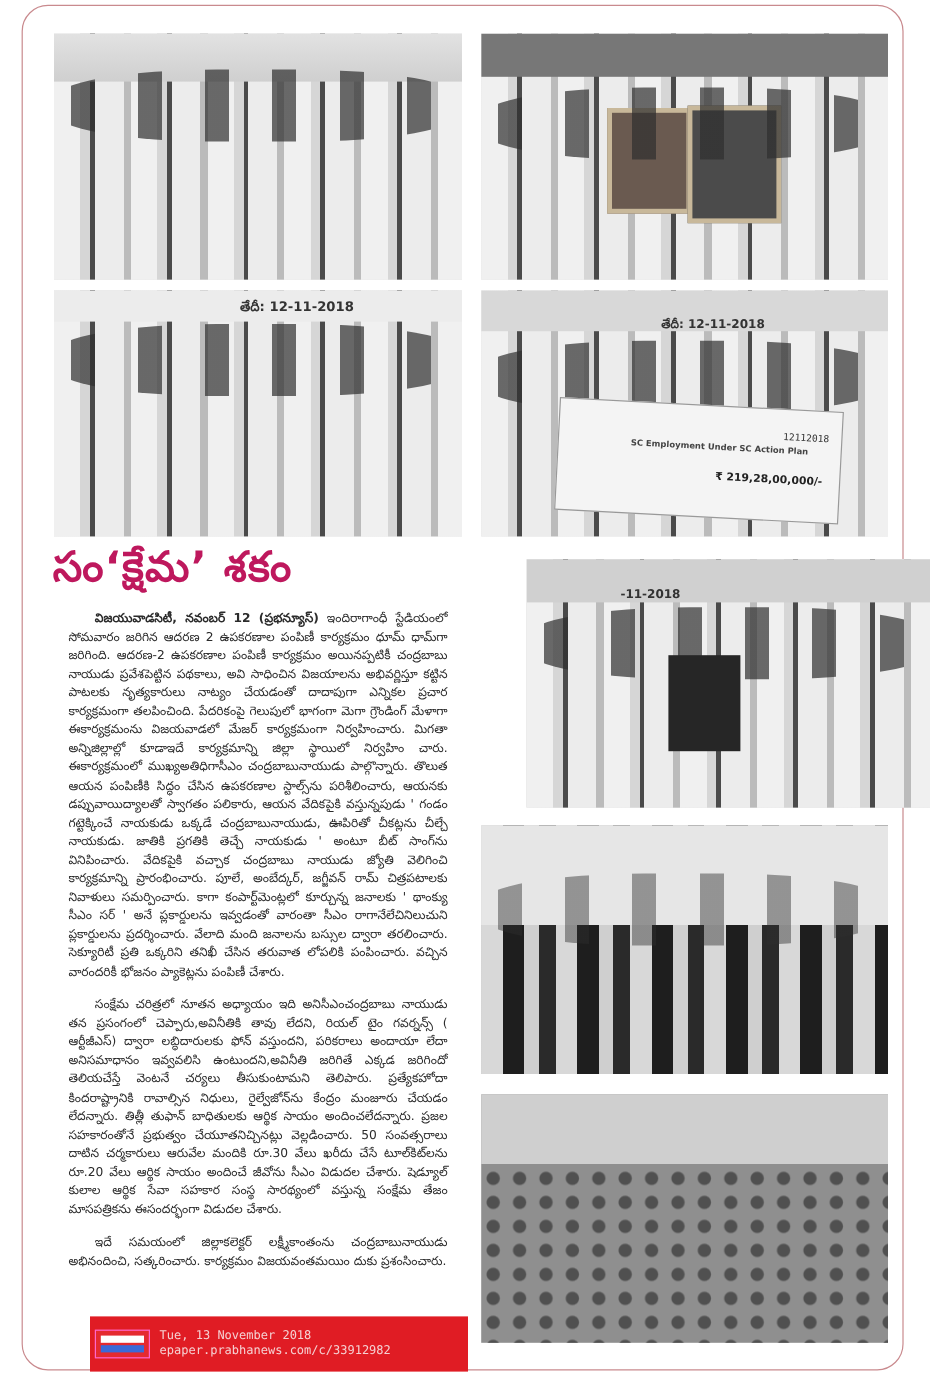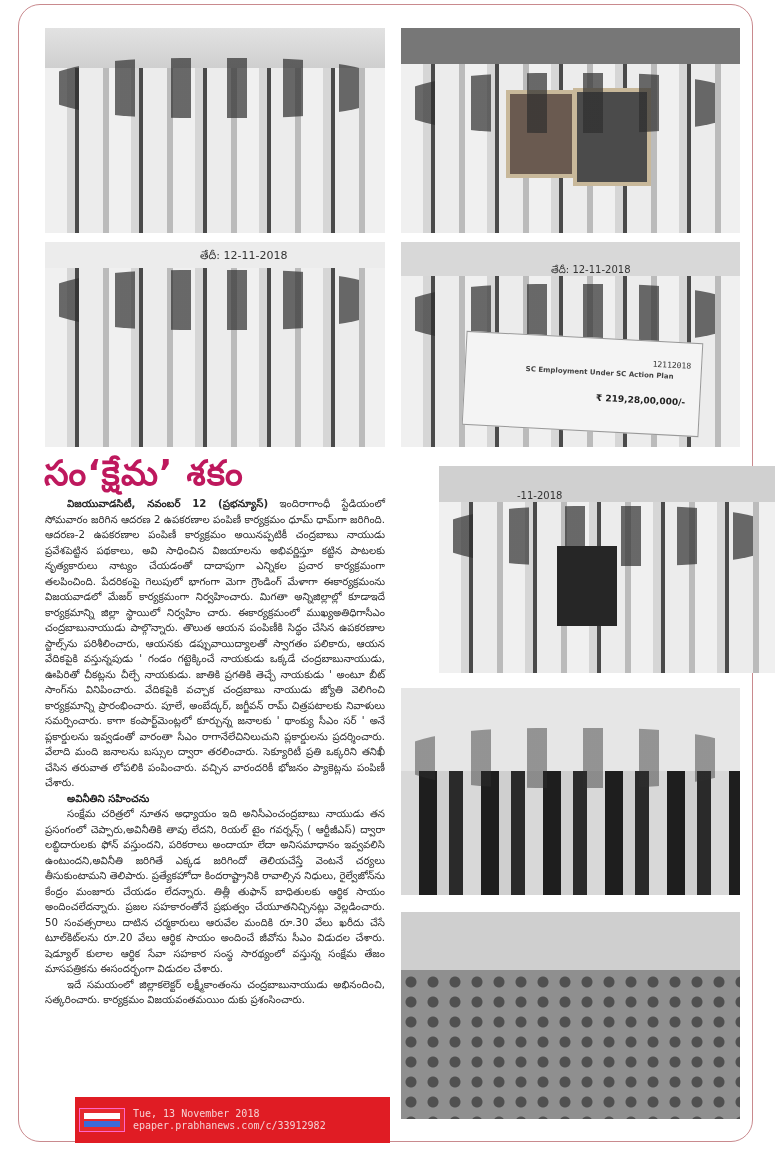--- a/index.html
+++ b/index.html
@@ -4,21 +4,21 @@
 <style>
   html, body { margin:0; padding:0; background:#ffffff; }
   body { width:775px; height:1162px; position:relative; overflow:hidden;
          font-family:"DejaVu Sans", sans-serif; color:#222; }
   .frame { position:absolute; left:18px; top:4px; width:735px; height:1138px;
            border:1.5px solid #c98a8e; border-radius:22px; box-sizing:border-box; }
   .photo { position:absolute; overflow:hidden; background:#9a9a9a; }
   .photo .caption-strip { position:absolute; left:0; right:0; top:0; height:22px;
         background:linear-gradient(#d9d9d9,#c8c8c8); }
   .photo .date-tag { position:absolute; font-family:"DejaVu Sans", sans-serif;
-        font-weight:normal; font-size:11px; color:#333; }
+        font-weight:bold; font-size:11px; color:#333; }
   .people { background:
       repeating-linear-gradient(90deg,#f0f0f0 0 22px,#d6d6d6 22px 30px,#4a4a4a 30px 34px,#ececec 34px 58px,#bbbbbb 58px 64px),
       #dcdcdc; }
   .heads { position:absolute; left:0; right:0; height:60px;
       background:repeating-linear-gradient(90deg,transparent 0 14px,#2e2e2e 14px 34px,transparent 34px 56px); opacity:.7; border-radius:40%; }
   .dancers { background:
       linear-gradient(#e6e6e6 0 40%,transparent 40%),
       repeating-linear-gradient(90deg,#d8d8d8 0 18px,#1e1e1e 18px 36px,#cfcfcf 36px 48px,#2a2a2a 48px 62px),
       #bfbfbf; }
   .audience { background:
@@ -28,21 +28,21 @@
   .cheque { position:absolute; left:63px; top:95px; width:235px; height:92px;
       background:#f4f4f4; border:1px solid #999; transform:rotate(3deg); }
   .cheque .amt { position:absolute; right:14px; top:54px; font-size:9px; font-weight:bold; color:#222; }
   .cheque .no { position:absolute; right:10px; top:18px; font-size:8px; font-family:"DejaVu Sans Mono", monospace; color:#333; }
   .cheque .line { position:absolute; left:60px; top:30px; font-size:7px; font-weight:bold; color:#444; }
 
   .headline { position:absolute; left:44px; top:453px; font-size:35px; font-weight:bold;
       color:#be185d; letter-spacing:1px; line-height:40px; }
   .article { position:absolute; left:45px; top:496px; width:340px;
       font-size:10.2px; line-height:15.5px; color:#2b2b2b; text-align:justify; }
-  .article p { margin:0; text-indent:22px; }
+  .article p { margin:12px; text-indent:22px; }
   .article .sub { font-weight:bold; text-indent:22px; margin:0; color:#222; }
   .article .lead { font-weight:bold; }
 
   .footer { position:absolute; left:75px; top:1097px; width:315px; height:46px;
       background:#e01c24; display:flex; align-items:center; }
   .footer .logo { width:44px; height:22px; margin-left:4px; border:1px solid #f6c; background:#e52a2f;
       display:flex; flex-direction:column; justify-content:center; align-items:center; }
   .footer .logo span { display:block; width:36px; height:6px; margin:1px 0; }
   .footer .logo .l1 { background:#ffffff; }
   .footer .logo .l2 { background:#3a6ad8; }
@@ -92,21 +92,20 @@
   <div class="heads" style="top:40px;opacity:.45;"></div>
 </div>
 
 <div class="photo audience" style="left:401px;top:912px;width:339px;height:207px;">
 </div>
 
 <div class="headline">సం‘క్షేమ’ శకం</div>
 
 <div class="article">
   <p><span class="lead">విజయువాడసిటీ, నవంబర్ 12 (ప్రభన్యూస్)</span><span> ఇందిరాగాంధీ స్టేడియంలో సోమవారం జరిగిన ఆదరణ 2 ఉపకరణాల పంపిణీ కార్యక్రమం ధూమ్ ధామ్‌గా జరిగింది. ఆదరణ-2 ఉపకరణాల పంపిణీ కార్యక్రమం అయినప్పటికీ చంద్రబాబు నాయుడు ప్రవేశపెట్టిన పథకాలు, అవి సాధించిన విజయాలను అభివర్ణిస్తూ కట్టిన పాటలకు నృత్యకారులు నాట్యం చేయడంతో దాదాపుగా ఎన్నికల ప్రచార కార్యక్రమంగా తలపించింది. పేదరికంపై గెలుపులో భాగంగా మెగా గ్రౌండింగ్ మేళాగా ఈకార్యక్రమంను విజయవాడలో మేజర్ కార్యక్రమంగా నిర్వహించారు. మిగతా అన్నిజిల్లాల్లో కూడాఇదే కార్యక్రమాన్ని జిల్లా స్థాయిలో నిర్వహిం చారు. ఈకార్యక్రమంలో ముఖ్యఅతిధిగాసీఎం చంద్రబాబునాయుడు పాల్గొన్నారు. తొలుత ఆయన పంపిణీకి సిద్ధం చేసిన ఉపకరణాల స్టాల్స్‌ను పరిశీలించారు, ఆయనకు డప్పువాయిద్యాలతో స్వాగతం పలికారు, ఆయన వేదికపైకి వస్తున్నపుడు ' గండం గట్టెక్కించే నాయకుడు ఒక్కడే చంద్రబాబునాయుడు, ఊపిరితో చీకట్లను చీల్చే నాయకుడు. జాతికి ప్రగతికి తెచ్చే నాయకుడు ' అంటూ బీట్ సాంగ్‌ను వినిపించారు. వేదికపైకి వచ్చాక చంద్రబాబు నాయుడు జ్యోతి వెలిగించి కార్యక్రమాన్ని ప్రారంభించారు. పూలే, అంబేద్కర్, జగ్జీవన్ రామ్ చిత్రపటాలకు నివాళులు సమర్పించారు. కాగా కంపార్ట్‌మెంట్లలో కూర్చున్న జనాలకు ' థాంక్యు సీఎం సర్ ' అనే ప్లకార్డులను ఇవ్వడంతో వారంతా సీఎం రాగానేలేచినిలుచుని ప్లకార్డులను ప్రదర్శించారు. వేలాది మంది జనాలను బస్సుల ద్వారా తరలించారు. సెక్యూరిటీ ప్రతి ఒక్కరిని తనిఖీ చేసిన తరువాత లోపలికి పంపించారు. వచ్చిన వారందరికీ భోజనం ప్యాకెట్లను పంపిణీ చేశారు.</span></p>
-  <p class="sub">అవినీతిని సహించను</p>
   <p>సంక్షేమ చరిత్రలో నూతన అధ్యాయం ఇది అనిసీఎంచంద్రబాబు నాయుడు తన ప్రసంగంలో చెప్పారు,అవినీతికి తావు లేదని, రియల్ టైం గవర్నన్స్ ( ఆర్టీజీఎస్) ద్వారా లబ్ధిదారులకు ఫోన్ వస్తుందని, పరికరాలు అందాయా లేదా అనిసమాధానం ఇవ్వవలిసి ఉంటుందని,అవినీతి జరిగితే ఎక్కడ జరిగిందో తెలియచేస్తే వెంటనే చర్యలు తీసుకుంటామని తెలిపారు. ప్రత్యేకహోదా కిందరాష్ట్రానికి రావాల్సిన నిధులు, రైల్వేజోన్‌ను కేంద్రం మంజూరు చేయడం లేదన్నారు. తిత్లీ తుఫాన్ బాధితులకు ఆర్థిక సాయం అందించలేదన్నారు. ప్రజల సహకారంతోనే ప్రభుత్వం చేయూతనిచ్చినట్లు వెల్లడించారు. 50 సంవత్సరాలు దాటిన చర్మకారులు ఆరువేల మందికి రూ.30 వేలు ఖరీదు చేసే టూల్‌కిట్‌లను రూ.20 వేలు ఆర్థిక సాయం అందించే జీవోను సీఎం విడుదల చేశారు. షెడ్యూల్ కులాల ఆర్థిక సేవా సహకార సంస్థ సారథ్యంలో వస్తున్న సంక్షేమ తేజం మాసపత్రికను ఈసందర్భంగా విడుదల చేశారు.</p>
   <p>ఇదే సమయంలో జిల్లాకలెక్టర్ లక్ష్మీకాంతంను చంద్రబాబునాయుడు అభినందించి, సత్కరించారు. కార్యక్రమం విజయవంతమయిం దుకు ప్రశంసించారు.</p>
 </div>
 
 <div class="footer">
   <div class="logo">
     <span class="l1"></span>
       <span class="l2"></span>
   </div>
   <div class="meta">

